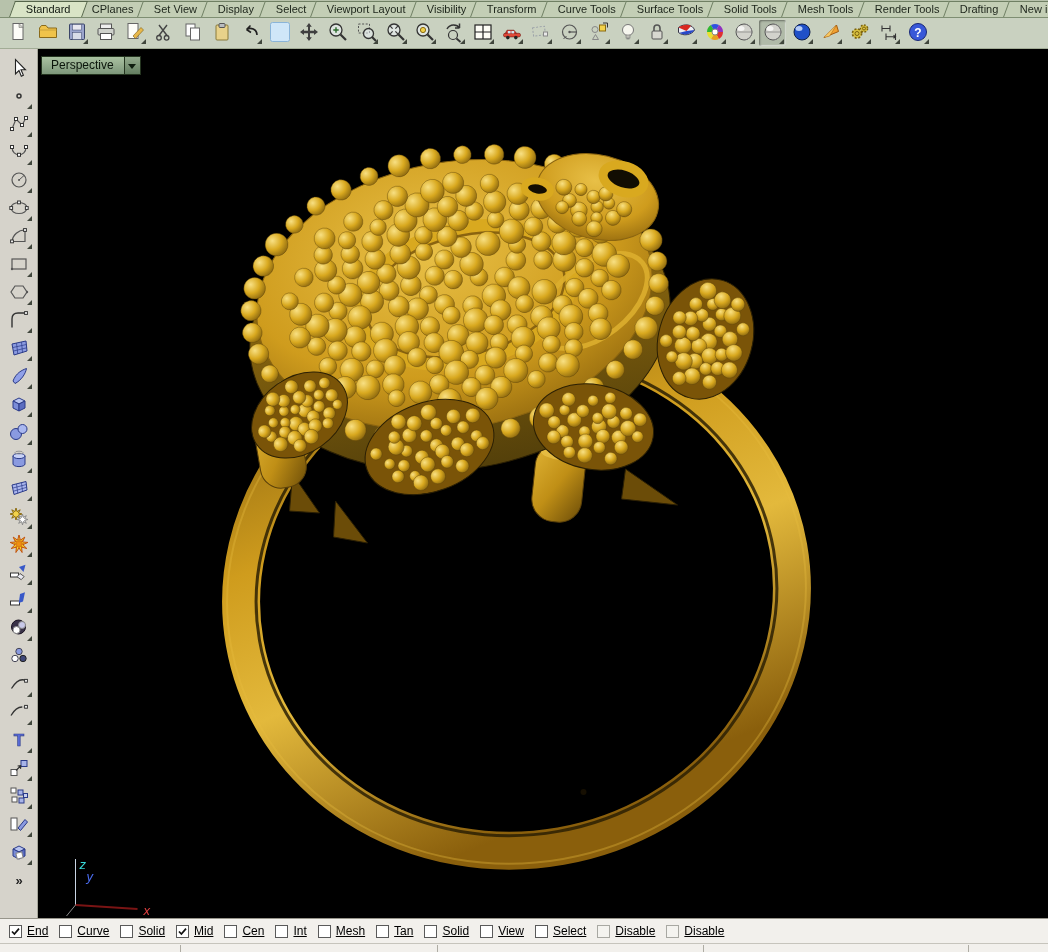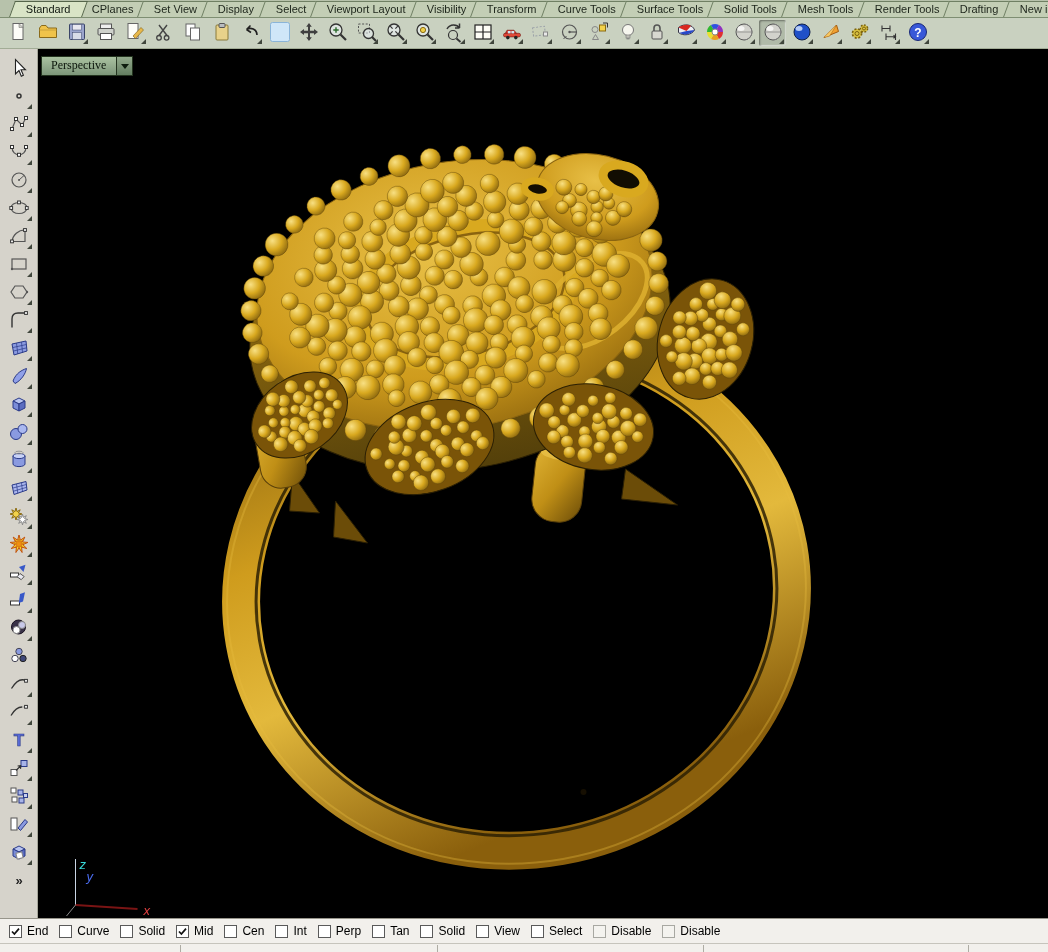--- a/index.html
+++ b/index.html
@@ -19,27 +19,27 @@
   .tbtn[data-corner]::after{content:"";position:absolute;right:2px;bottom:2px;border-left:5px solid transparent;border-bottom:5px solid #40463c;}
   .tbtn.pressed{background:#b0baa8;box-shadow:inset 1px 1px 2px rgba(0,0,0,.4),inset -1px -1px 1px rgba(255,255,255,.55);}
 
   
   .main{flex:1;display:flex;min-height:0;}
   .left-toolbar{width:37px;background:#d6d3cb;border-right:1px solid #a6a69a;display:flex;flex-direction:column;align-items:center;padding-top:6px;}
   .lbtn{position:relative;width:31px;height:28px;display:flex;align-items:center;justify-content:center;flex:none;}
   .lbtn[data-corner]::after{content:"";position:absolute;right:2px;bottom:2px;border-left:5px solid transparent;border-bottom:5px solid #40463c;}
   .viewport{flex:1;position:relative;background:#000;overflow:hidden;}
   .viewport-label{position:absolute;top:7px;left:3px;display:flex;z-index:5;}
-  .vp-name{background:linear-gradient(#aac2a1,#7d967a);border:1px solid #24341f;color:#0b150b;padding:1px 10px 2px 9px;font-size:12px;font-family:Liberation Serif, serif;}
+  .vp-name{background:linear-gradient(#aac2a1,#7d967a);border:1px solid #24341f;color:#0b150b;padding:1px 10px 2px 9px;font-size:12px;}
   .vp-arrow{width:15px;background:linear-gradient(#93aa8c,#647e61);border:1px solid #24341f;border-left:none;display:flex;align-items:center;justify-content:center;}
   .vp-arrow i{border:4px solid transparent;border-top:5px solid #0e1c0e;margin-top:5px;}
   #vp-canvas,#vp-canvas svg{position:absolute;inset:0;width:100%;height:100%;}
 
   
-  .osnap{height:24px;background:#f2f0ec;border-top:1px solid #97958b;display:flex;align-items:center;padding-left:9px;gap:11px;font-size:12px;color:#000;}
+  .osnap{height:24px;background:#f2f0ec;border-top:1px solid #97958b;display:flex;align-items:center;padding-left:9px;gap:11px;font-size:12px;color:#000;text-decoration:underline;}
   .osnap-item{display:flex;align-items:center;gap:5px;white-space:nowrap;}
   .cb{width:13px;height:13px;background:#fff;border:1px solid #5a5a5a;display:inline-flex;align-items:center;justify-content:center;box-sizing:border-box;}
   .cb.muted{border-color:#a8a8a2;background:#f4f3ef;}
   .statusstrip{height:8px;background:#f2f0ec;border-top:1px solid #c6c4bc;position:relative;}
   .statusstrip .sdiv{position:absolute;top:1px;bottom:0;width:1px;background:#aeaca4;}
 
   svg text{font-family:"Liberation Sans",sans-serif;}
 </style>
 </head>
 <body>
@@ -956,21 +956,21 @@
       <label class="osnap-item">
         <span class="cb"></span>
         <span>Cen</span>
       </label>
       <label class="osnap-item">
         <span class="cb"></span>
         <span>Int</span>
       </label>
       <label class="osnap-item">
         <span class="cb"></span>
-        <span>Perp</span>
+        <span>Mesh</span>
       </label>
       <label class="osnap-item">
         <span class="cb"></span>
         <span>Tan</span>
       </label>
       <label class="osnap-item">
         <span class="cb"></span>
         <span>Solid</span>
       </label>
       <label class="osnap-item">

